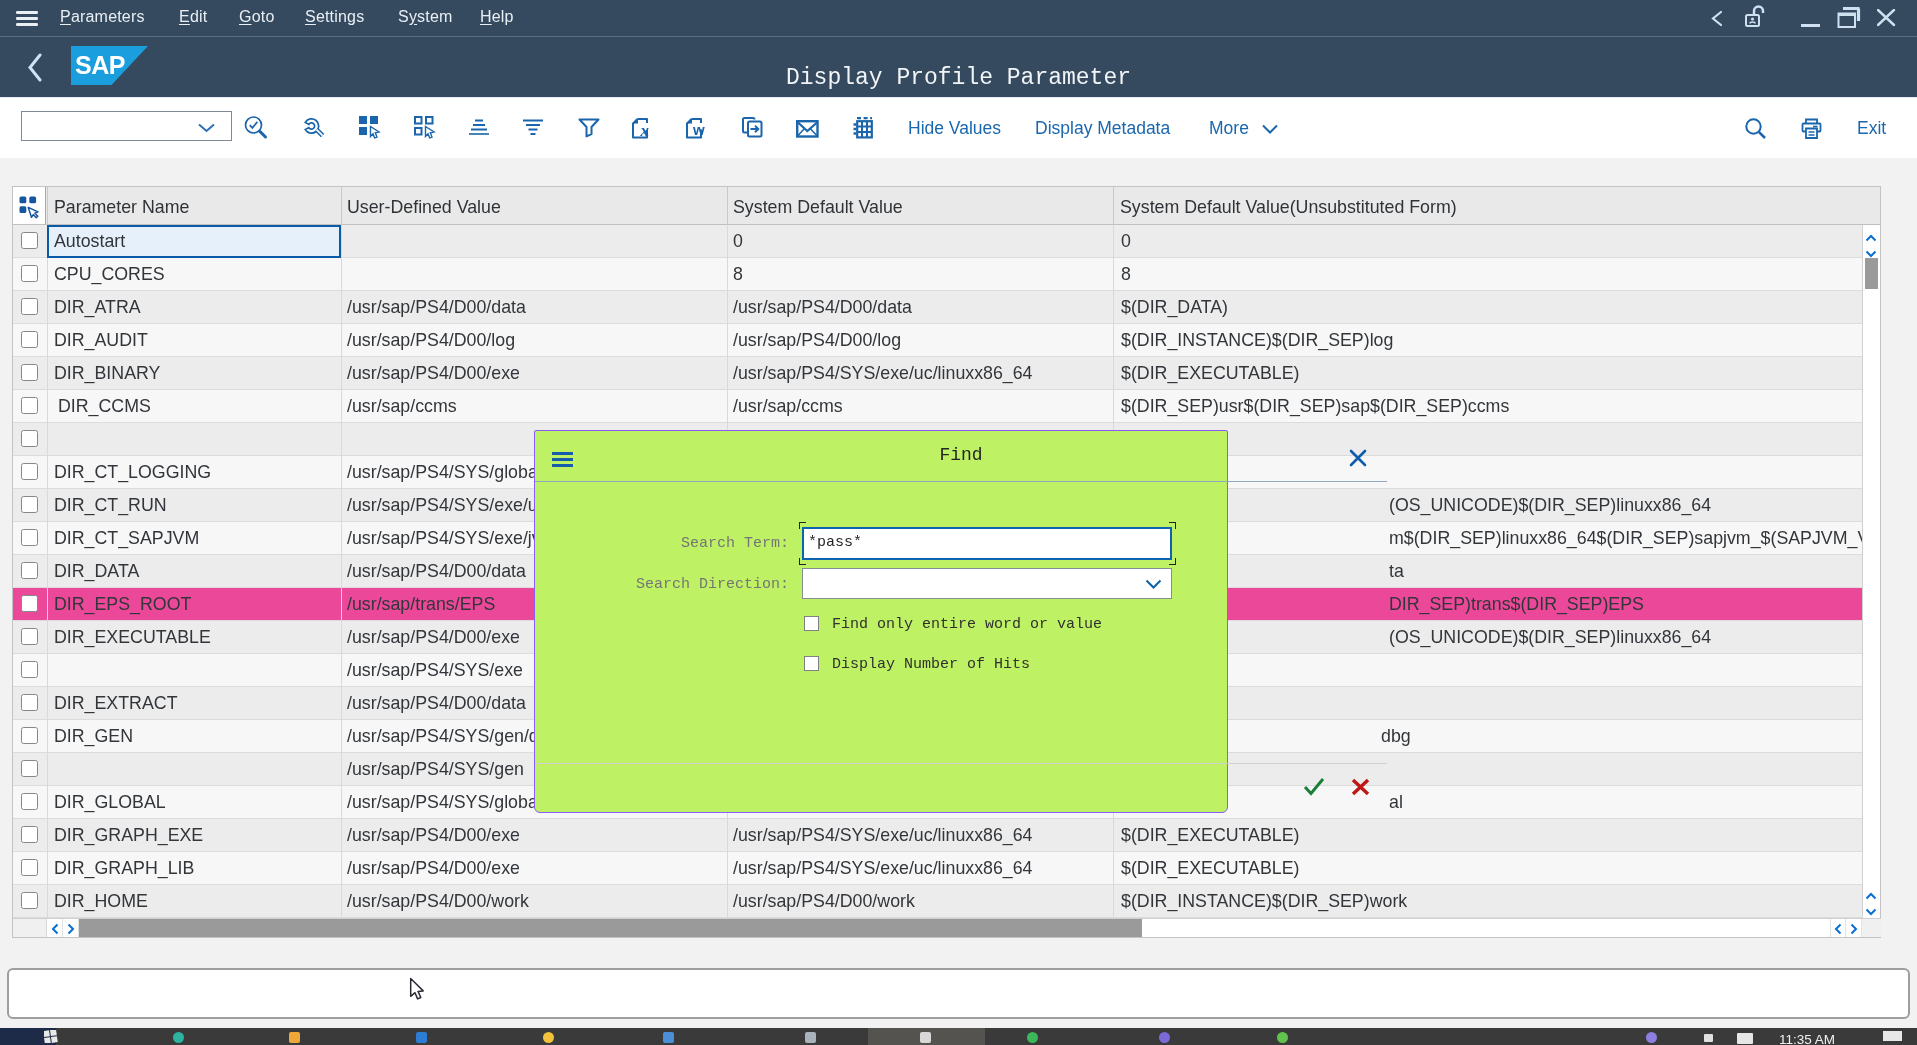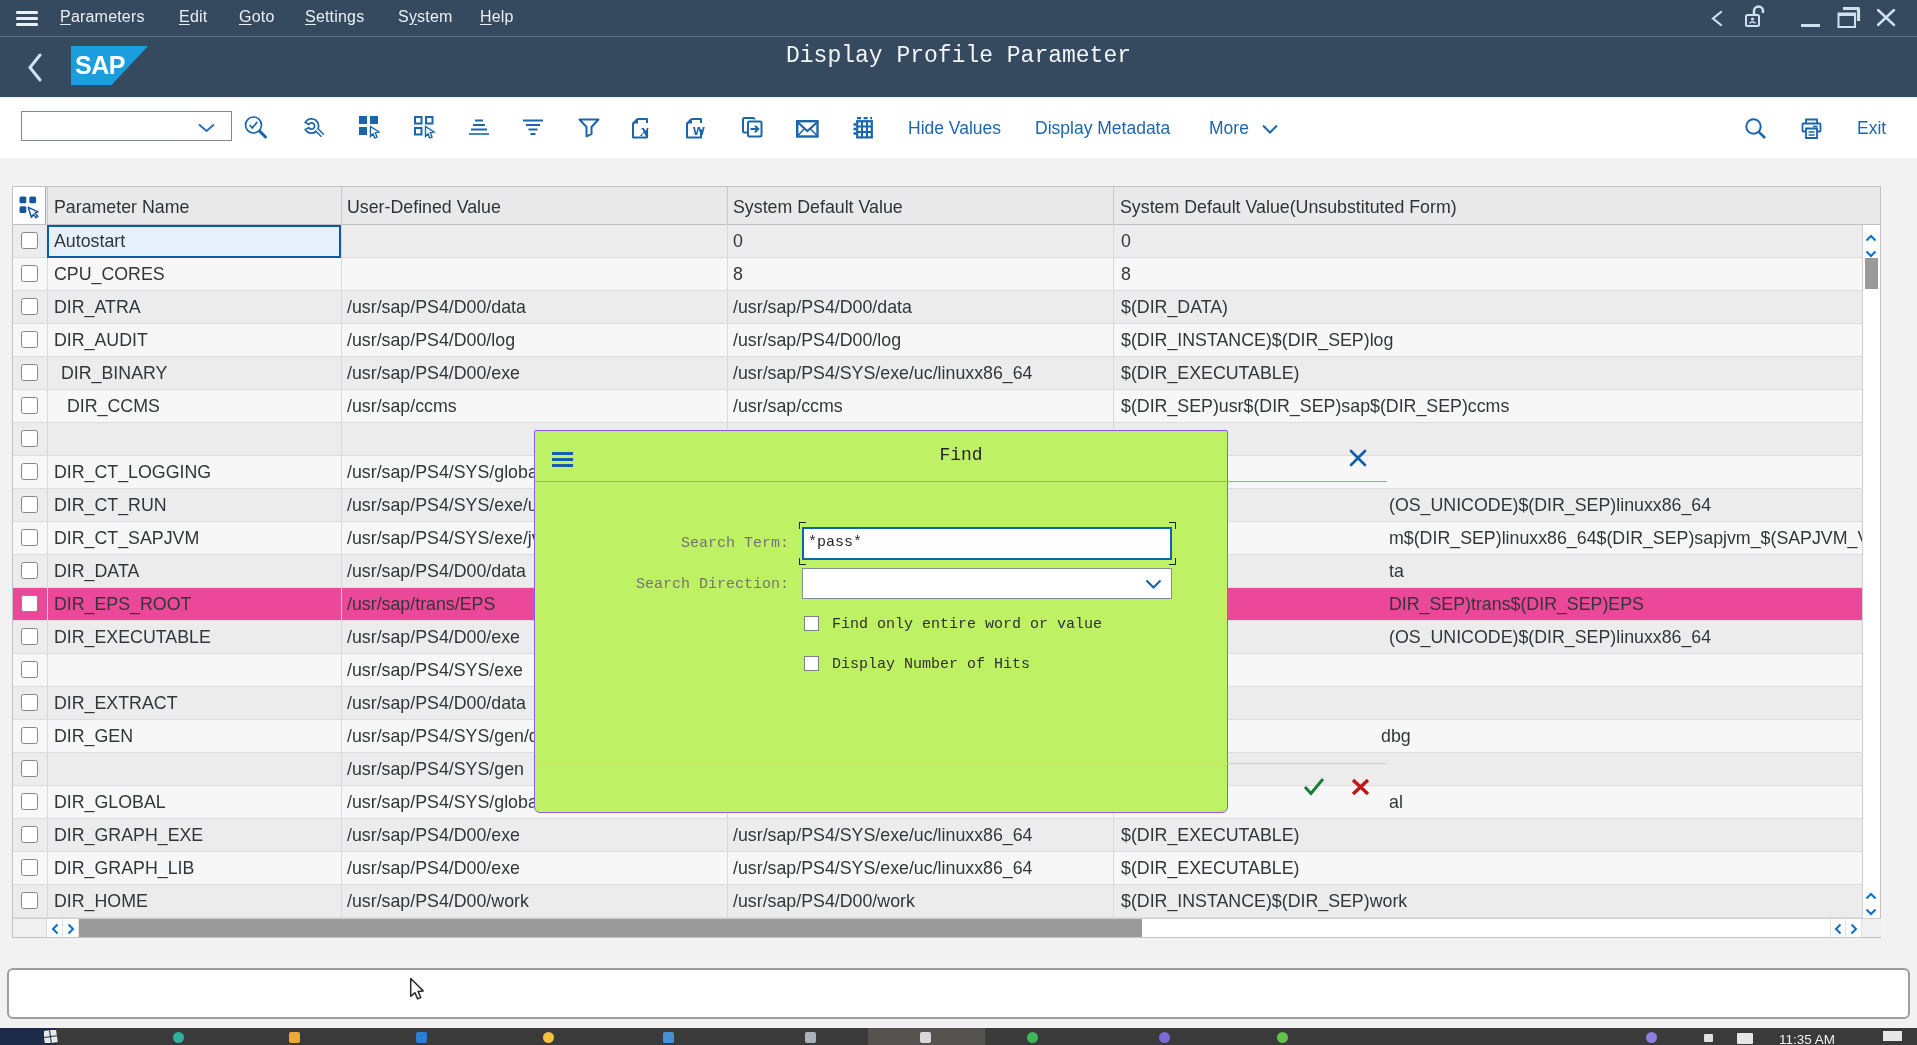--- a/index.html
+++ b/index.html
@@ -5,21 +5,21 @@
 html,body{width:1917px;height:1045px;overflow:hidden;background:#f2f2f2;
   font-family:"Liberation Sans",sans-serif;}
 .abs{position:absolute;}
 
 #menubar{position:absolute;left:0;top:0;width:1917px;height:36px;background:#354a5f;}
 .mitem{position:absolute;top:8px;font-size:16px;color:#e9eff5;letter-spacing:0.2px;}
 .mitem u{text-decoration:underline;text-underline-offset:2px;}
 
 #titlebar{position:absolute;left:0;top:36px;width:1917px;height:62px;background:#354a5f;border-top:1px solid #5a6e81;}
 #titlebar:after{content:"";position:absolute;left:0;bottom:0;width:100%;height:1px;background:#e8edf2;}
-#apptitle{position:absolute;left:0;top:6px;width:1917px;text-align:center;
+#apptitle{position:absolute;left:0;top:28px;width:1917px;text-align:center;
   font-family:"Liberation Mono",monospace;font-size:23px;color:#f2f5f8;}
 
 #toolbar{position:absolute;left:0;top:98px;width:1917px;height:60px;background:#ffffff;}
 .tbtxt{position:absolute;top:118px;font-size:17.5px;color:#1a67ae;}
 
 #tbl{position:absolute;left:12px;top:186px;width:1869px;height:752px;background:#fff;border:1px solid #c3c3c3;}
 .hdr{position:absolute;left:12px;top:186px;width:1869px;height:39px;background:#e9e9e9;border:1px solid #c3c3c3;border-bottom:1px solid #c0c0c0;}
 .htxt{position:absolute;font-size:17.8px;color:#2f3337;top:197px;}
 .row{position:absolute;left:13px;width:1849px;height:33px;}
 .cell{position:absolute;top:0;height:33px;font-size:17.8px;color:#32363a;line-height:32px;white-space:nowrap;overflow:hidden;}
@@ -238,33 +238,33 @@
     <div class="cell" style="left:720px;width:700px">/usr/sap/PS4/D00/log</div>
     <div class="cell" style="left:1108px;width:740px">$(DIR_INSTANCE)$(DIR_SEP)log</div>
   </div>
 <div class="row" style="top:357px;background:#ececec;border-bottom:1px solid #dcdcdc">
     <div class="cb"></div>
     <div class="vline" style="left:34px"></div>
     <div class="vline" style="left:328px"></div>
     <div class="vline" style="left:714px"></div>
     <div class="vline" style="left:1100px"></div>
     <div class="vline" style="left:1849px"></div>
-    <div class="cell" style="left:48px;width:292px">DIR_BINARY</div>
+    <div class="cell" style="left:41px;width:292px">DIR_BINARY</div>
     <div class="cell" style="left:334px;width:1020px">/usr/sap/PS4/D00/exe</div>
     <div class="cell" style="left:720px;width:700px">/usr/sap/PS4/SYS/exe/uc/linuxx86_64</div>
     <div class="cell" style="left:1108px;width:740px">$(DIR_EXECUTABLE)</div>
   </div>
 <div class="row" style="top:390px;background:#f7f7f7;border-bottom:1px solid #dcdcdc">
     <div class="cb"></div>
     <div class="vline" style="left:34px"></div>
     <div class="vline" style="left:328px"></div>
     <div class="vline" style="left:714px"></div>
     <div class="vline" style="left:1100px"></div>
     <div class="vline" style="left:1849px"></div>
-    <div class="cell" style="left:54px;width:292px">DIR_CCMS</div>
+    <div class="cell" style="left:45px;width:292px">DIR_CCMS</div>
     <div class="cell" style="left:334px;width:1020px">/usr/sap/ccms</div>
     <div class="cell" style="left:720px;width:700px">/usr/sap/ccms</div>
     <div class="cell" style="left:1108px;width:740px">$(DIR_SEP)usr$(DIR_SEP)sap$(DIR_SEP)ccms</div>
   </div>
 <div class="row" style="top:423px;background:#ececec;border-bottom:1px solid #dcdcdc">
     <div class="cb"></div>
     <div class="vline" style="left:34px"></div>
     <div class="vline" style="left:328px"></div>
     <div class="vline" style="left:714px"></div>
     <div class="vline" style="left:1100px"></div>

